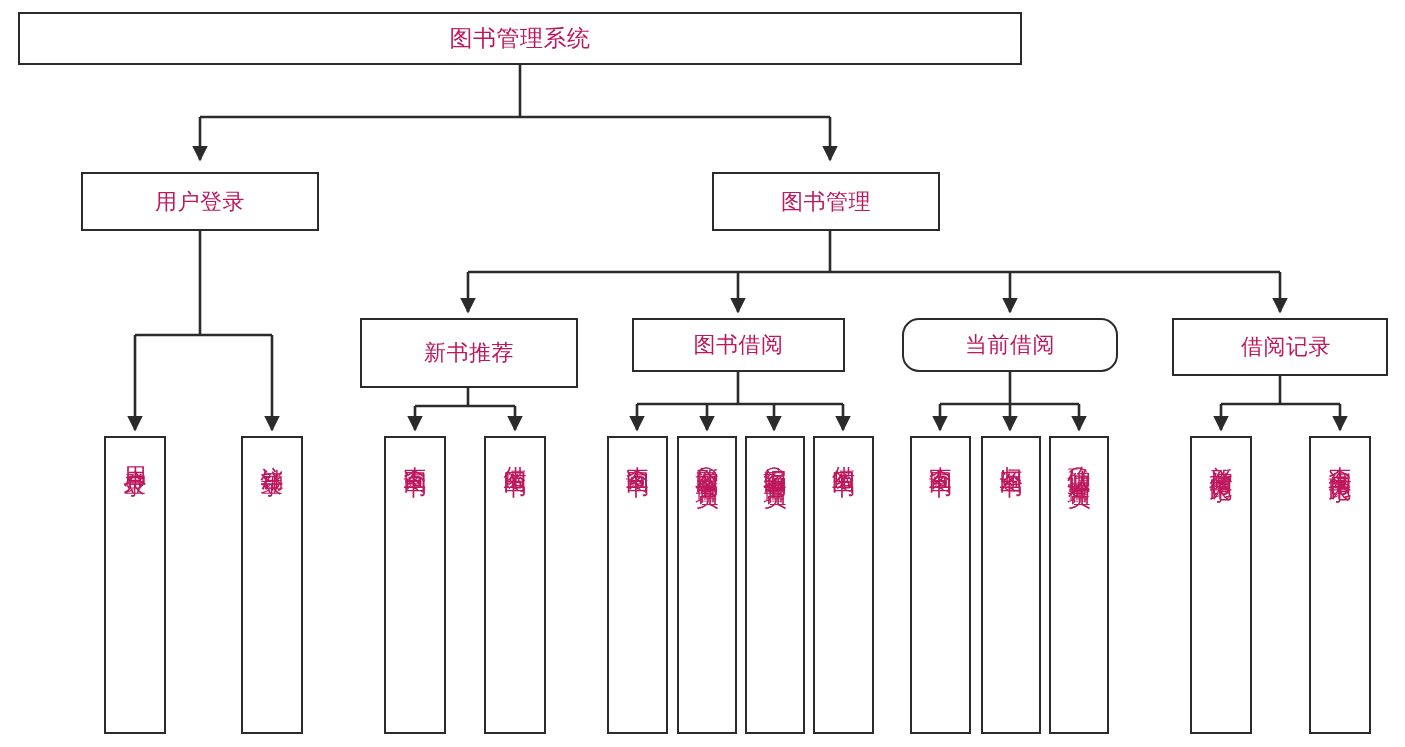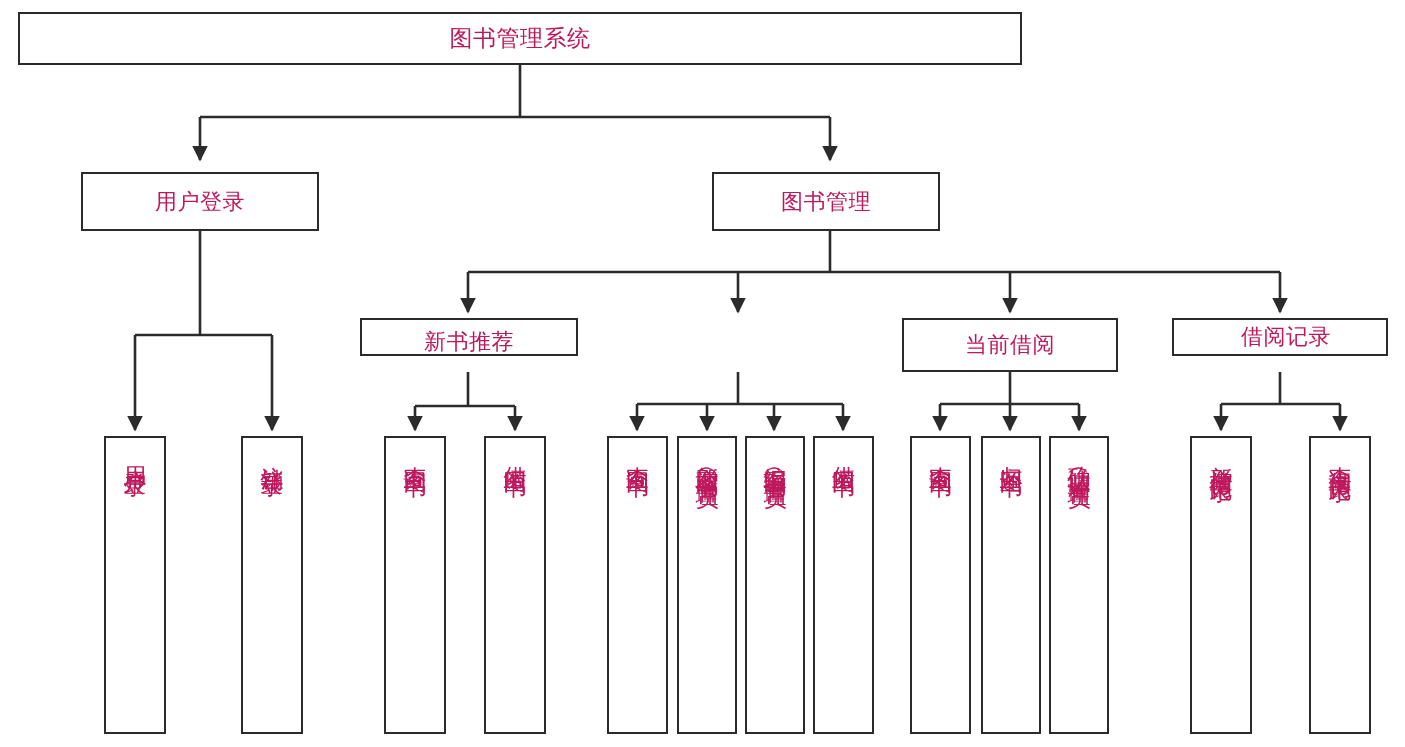--- a/index.html
+++ b/index.html
@@ -132,27 +132,30 @@
     <span class="label">图书管理系统</span>
   </div>
 
   <div class="node horiz" style="left:81px; top:172px; width:238px; height:59px;">
     <span class="label">用户登录</span>
   </div>
   <div class="node horiz" style="left:712px; top:172px; width:228px; height:59px;">
     <span class="label">图书管理</span>
   </div>
 
-  <div class="node horiz" style="left:360px; top:318px; width:218px; height:38px;align-items:flex-end;">
+  <div class="node horiz" style="left:360px; top:318px; width:218px; height:70px;">
     <span class="label">新书推荐</span>
   </div>
-  <div class="node horiz" style="left:902px; top:318px; width:216px; height:54px;">
+  <div class="node horiz" style="left:632px; top:318px; width:213px; height:54px;">
+    <span class="label">图书借阅</span>
+  </div>
+  <div class="node horiz" style="left:902px; top:318px; width:216px; height:54px;border-radius:17px;">
     <span class="label">当前借阅</span>
   </div>
-  <div class="node horiz" style="left:1172px; top:318px; width:216px; height:38px;padding-left:12px;">
+  <div class="node horiz" style="left:1172px; top:318px; width:216px; height:58px;padding-left:12px;">
     <span class="label">借阅记录</span>
   </div>
 
   <div class="node vert" style="left:104px; top:436px; width:62px; height:298px;">
     <span class="label">用户登录</span>
   </div>
   <div class="node vert" style="left:241px; top:436px; width:62px; height:298px;">
     <span class="label">注销登录</span>
   </div>
 

